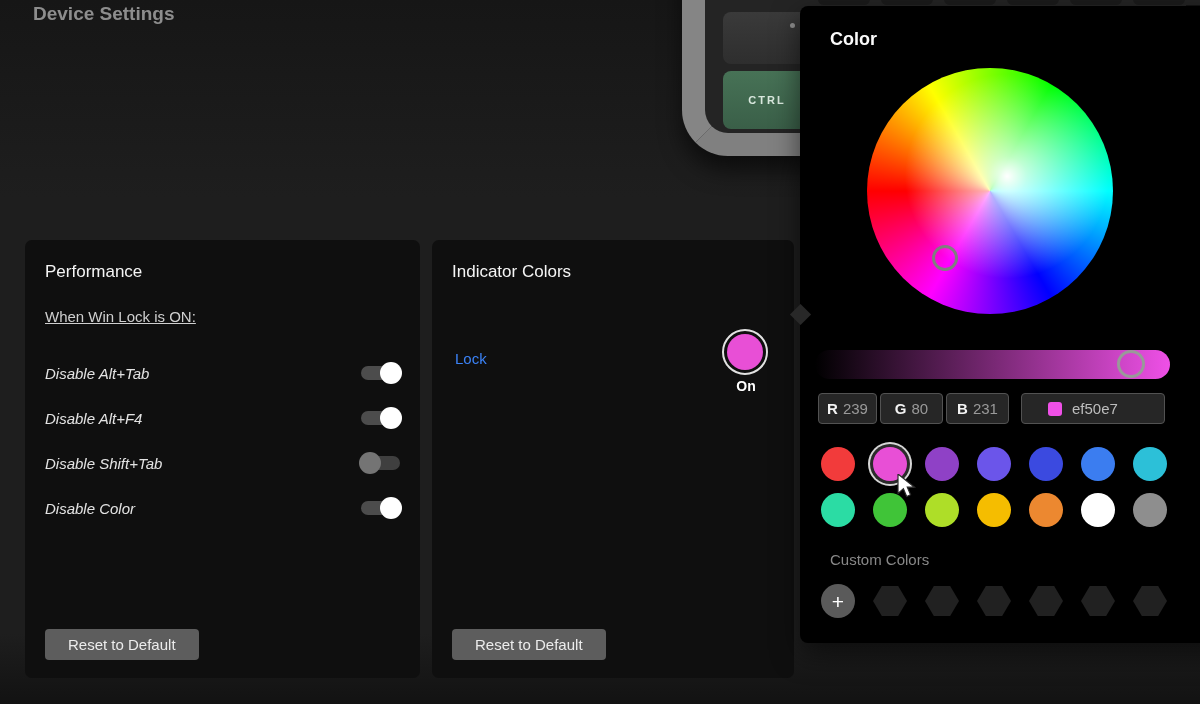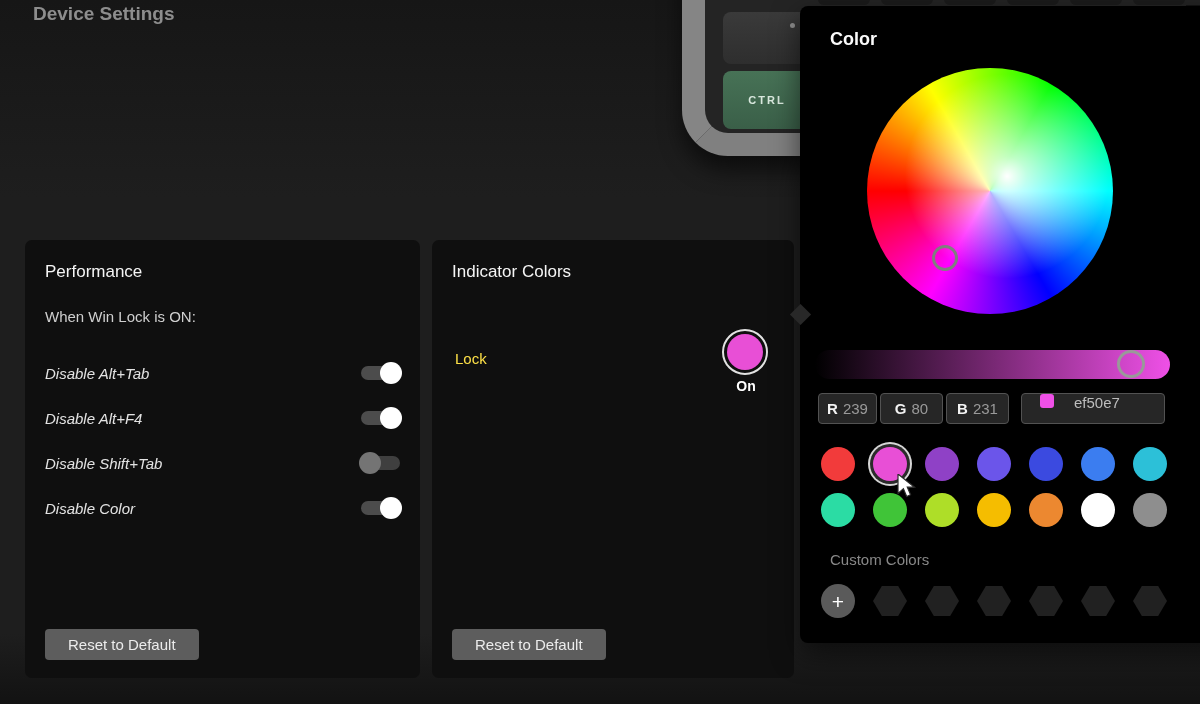--- a/index.html
+++ b/index.html
@@ -31,36 +31,36 @@
   .right-strip .rk1{ position:absolute; left:1px; top:4px; width:13px; height:50px; background:#3e3e3e; border-radius:5px 0 0 5px; }
   .right-strip .rk2{ position:absolute; left:1px; top:60px; width:13px; height:66px; background:linear-gradient(#454545,#666666); border-radius:5px 0 0 5px; }
   .right-strip .rbar{ position:absolute; left:1px; top:129px; width:13px; height:9px; background:#9b9b9b; }
   .right-strip .rk3{ position:absolute; left:1px; top:141px; width:13px; height:13px; background:#878787; }
 
   
   .panel{ position:absolute; top:240px; height:438px; background:#0f0f0f; border-radius:7px; z-index:2; }
   .panel-performance{ left:25px; width:395px; }
   .panel-indicator{ left:432px; width:362px; }
   .panel h2{ font-size:17px; font-weight:normal; color:#f5f5f5; margin:22px 0 0 20px; }
-  .panel .subtitle{ font-size:15px; color:#cfcfcf; margin:26px 0 0 20px; }
+  .panel .subtitle{ font-size:15px; color:#cfcfcf; margin:26px 0 0 20px;text-decoration:underline; }
 
   .toggle-rows{ margin:36px 20px 0 20px;font-style:italic; }
   .toggle-row{ display:flex; align-items:center; justify-content:space-between; height:24px; margin-bottom:21px; }
   .toggle-row .lbl{ font-size:15px; color:#e3e3e3; }
   .toggle{ position:relative; width:39px; height:14px; border-radius:7px; background:#4c4c4c; cursor:pointer; }
   .toggle .knob{ position:absolute; top:-4px; width:22px; height:22px; border-radius:50%; }
   .toggle.on .knob{ right:-2px; background:#ffffff; }
   .toggle.off{ background:#3f3f3f; }
   .toggle.off .knob{ left:-2px; background:#747474; }
 
   .reset-btn{ position:absolute; left:20px; bottom:18px; background:#5d5d5d; color:#ececec;
       border:none; border-radius:4px; font-size:15px; font-family:inherit; padding:7px 23px; cursor:pointer; }
 
   .lock-row{ position:absolute; left:20px; top:72px; width:322px; }
-  .lock-label{ font-size:15px; color:#fde047; position:absolute; left:3px; top:38px; }
+  .lock-label{ font-size:15px; color:#3b82f6; position:absolute; left:3px; top:38px; }
   .lock-indicator{ position:absolute; right:4px; top:17px; width:48px; text-align:center; }
   .lock-circle-ring{ width:46px; height:46px; border:2px solid #e2e2e2; border-radius:50%;
       display:flex; align-items:center; justify-content:center; background:#0f0f0f; }
   .lock-circle{ width:36px; height:36px; border-radius:50%; }
   .lock-on{ margin-top:3px; font-size:14px; font-weight:bold; color:#ffffff; }
 
   
   .dialog{ position:absolute; left:800px; top:6px; width:460px; height:637px; background:#000000;
       border-radius:8px; z-index:10; box-shadow:0 10px 28px rgba(0,0,0,.55); }
   .dialog-arrow{ position:absolute; left:-7px; top:301px; width:15px; height:15px; background:#282828; transform:rotate(45deg); }
@@ -78,21 +78,21 @@
 
   .rgb-row{ position:absolute; top:387px; left:0; width:100%; height:31px; font-size:15px; }
   .rgb-box{ position:absolute; height:31px; border:1px solid #525252; border-radius:4px; background:#262626;
       display:flex; align-items:center; justify-content:center; gap:5px; }
   .rgb-box .rl{ color:#f2f2f2; font-weight:bold; }
   .rgb-box .rv{ color:#9a9a9a; }
   .box-r{ left:18px;  width:59px; }
   .box-g{ left:80px;  width:63px; }
   .box-b{ left:146px; width:63px; }
   .hex-box{ position:absolute; left:221px; width:144px; height:31px; border:1px solid #525252; border-radius:4px;
-      background:#262626; display:flex; align-items:flex-start; gap:20px; padding-left:18px; }
+      background:#262626; display:flex; align-items:center; gap:10px; padding-left:26px; }
   .hex-swatch{ width:14px; height:14px; border-radius:3px; }
   .hex-text{ color:#bdbdbd; font-size:15px; }
 
   .swatch-grid{ position:absolute; left:21px; top:441px; width:350px; }
   .swatch-row{ display:flex; gap:18px; margin-bottom:12px; }
   .swatch{ width:34px; height:34px; border-radius:50%; cursor:pointer; position:relative; }
   .swatch.selected{ box-shadow:0 0 0 3px #2b2b2b, 0 0 0 5px #d6d6d6; }
 
   .custom-label{ position:absolute; left:30px; top:545px; font-size:15px; color:#888888; }
   .custom-row{ position:absolute; left:21px; top:578px; display:flex; gap:18px; align-items:center; }

